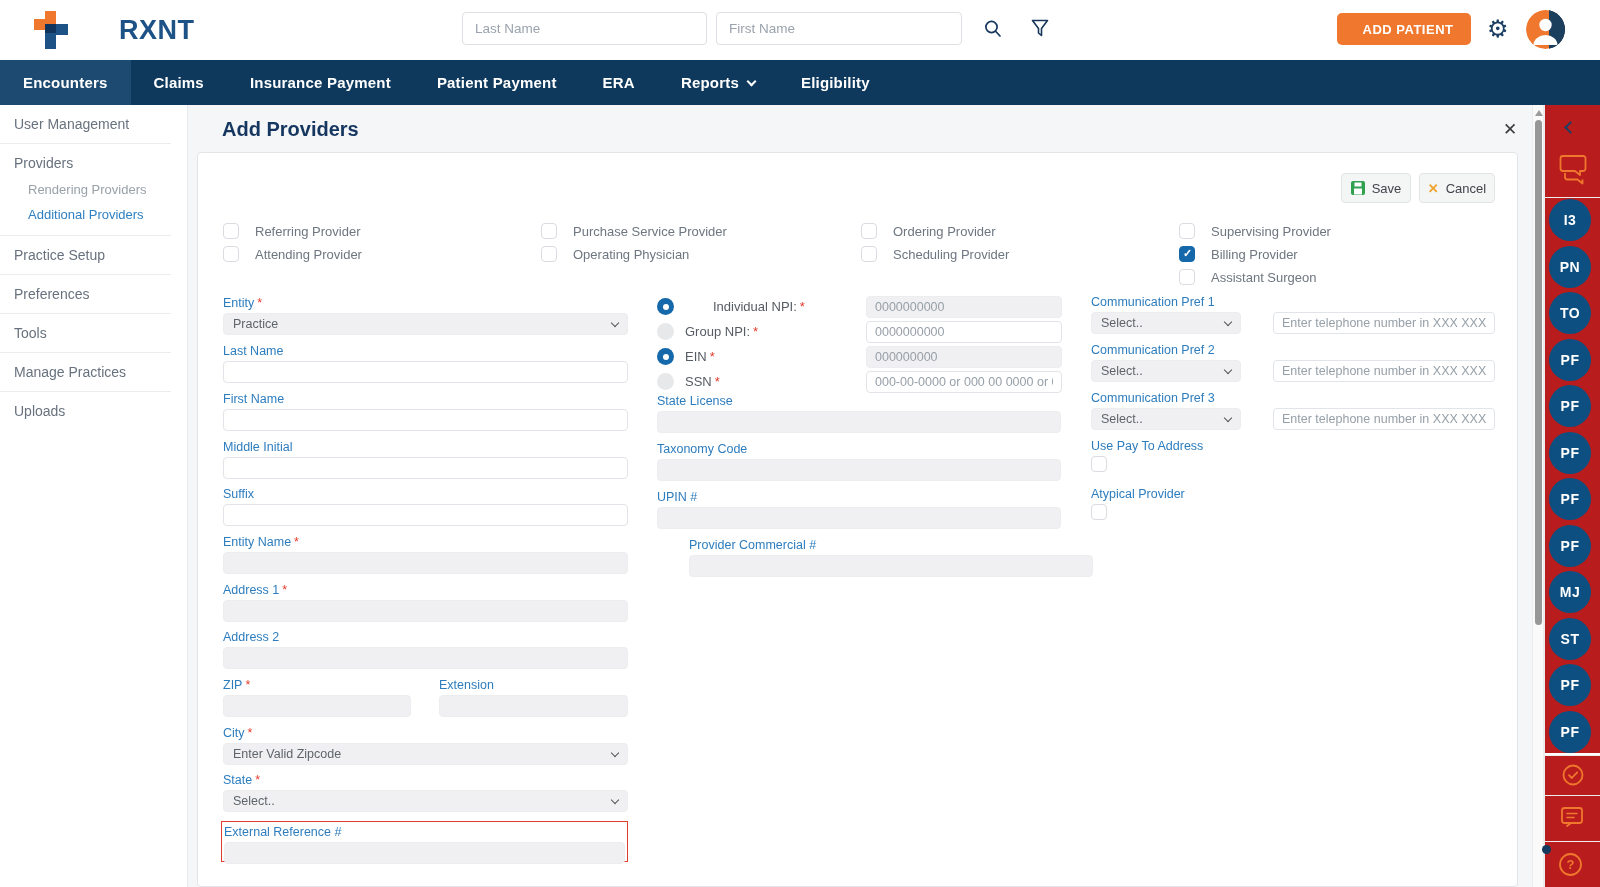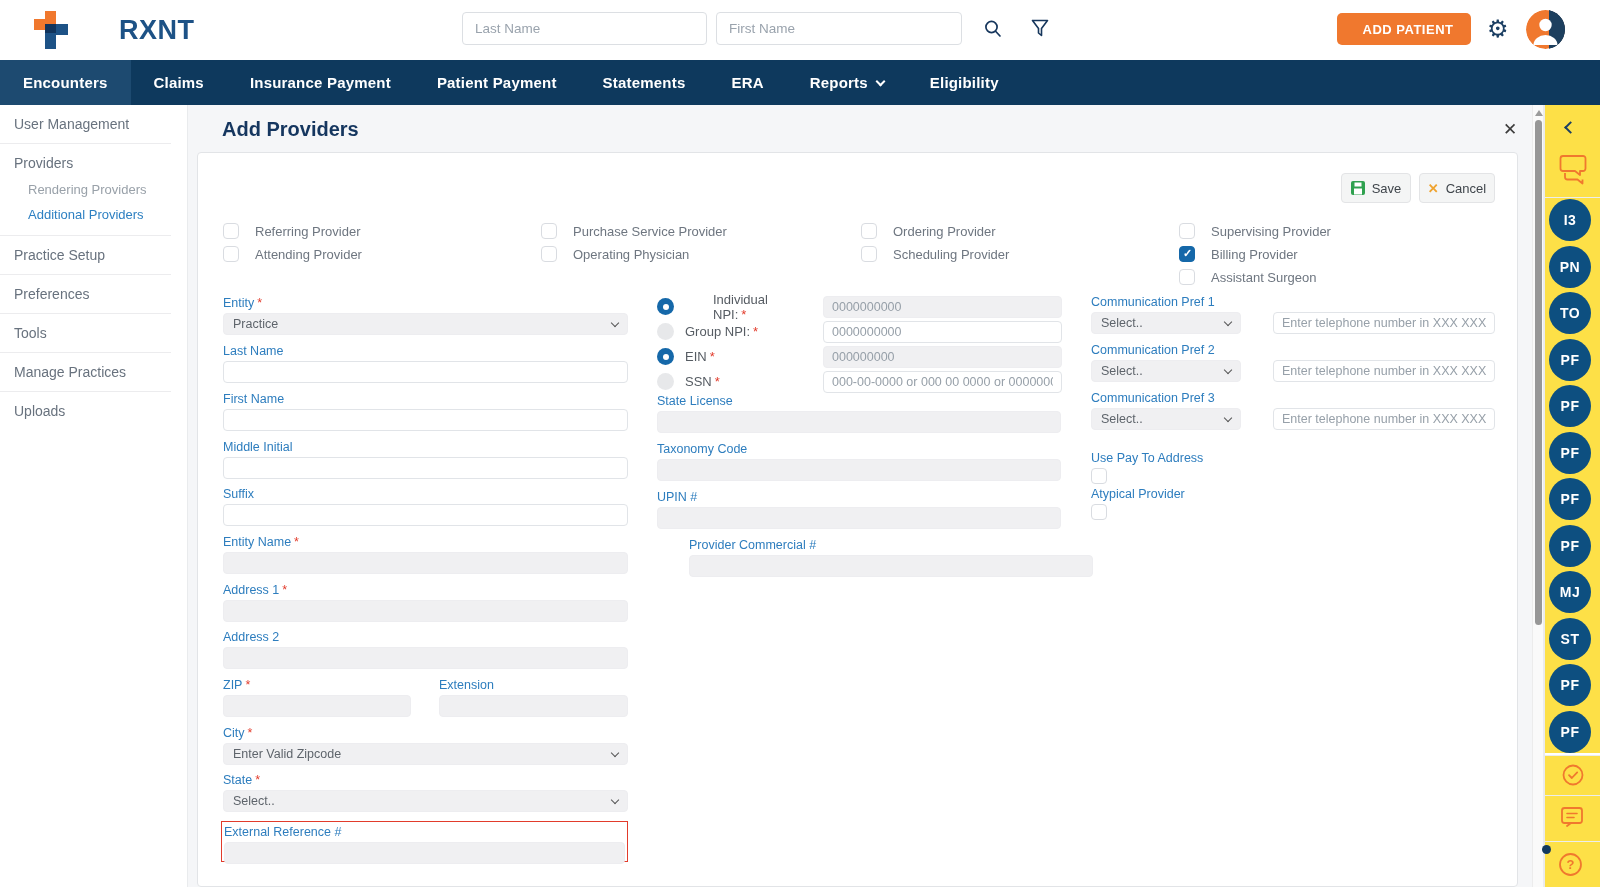--- a/index.html
+++ b/index.html
@@ -59,31 +59,31 @@
   .inp.white { background:#fff; border:1px solid #e1e4e8; }
   .inp::placeholder { color:#97a0a9; }
   .sel { height:22px; background:#f0f0f2; border:1px solid #ededf0; border-radius:4px; display:flex; align-items:center; justify-content:space-between; padding:4px 9px; font-size:12.5px; color:#5e646b; cursor:pointer; }
   .chev { width:6px; height:6px; border-right:1.6px solid #555; border-bottom:1.6px solid #555; transform:rotate(45deg); margin-top:-3px; flex:0 0 auto; }
 
   .radio-row { position:absolute; left:459px; width:405px; height:23px; display:flex; align-items:center; }
   .radio { width:17px; height:17px; border-radius:50%; background:#e7e8ea; flex:0 0 auto; cursor:pointer; }
   .radio.on { background:#1568a9; position:relative; }
   .radio.on::after { content:""; position:absolute; left:5.5px; top:5.5px; width:6px; height:6px; border-radius:50%; background:#fff; }
   .radio-label { font-size:13px; color:#565c63; margin-left:11px; flex:1; }
-  .radio-row .inp { width:239px; }
+  .radio-row .inp { width:196px; }
 
   .hl-box { position:absolute; left:23px; top:668px; width:407px; height:41px; border:1.5px solid #e23b2b; padding:4px 2px 0 2px; }
 
   
   .scrollbar { position:absolute; left:1532px; top:105px; width:12px; height:782px; background:#fafafa; border-left:1px solid #ececec; border-right:1px solid #ececec; }
   .sb-arrow { position:absolute; top:5px; left:2px; width:0; height:0; border-left:4px solid transparent; border-right:4px solid transparent; border-bottom:6px solid #9b9b9b; }
   .sb-thumb { position:absolute; top:15px; left:2px; width:7px; height:505px; background:#979797; border-radius:4px; }
 
   
-  .rail { position:absolute; left:1544px; top:105px; width:56px; height:782px; background:#fde047; border-left:1px solid #ebebeb; z-index:5; }
+  .rail { position:absolute; left:1544px; top:105px; width:56px; height:782px; background:#b91c1c; border-left:1px solid #ebebeb; z-index:5; }
   .rail-chevron { position:absolute; top:18px; left:21px; width:9px; height:9px; border-left:2.5px solid #1c3f63; border-bottom:2.5px solid #1c3f63; transform:rotate(45deg); cursor:pointer; }
   .rail-div { position:absolute; left:0; width:100%; height:1px; background:#eceded; }
   .badges { position:absolute; top:94px; left:4px; width:42px; display:flex; flex-direction:column; gap:4.5px; }
   .badge { width:42px; height:42px; border-radius:50%; background:#0d4f80; color:#fff; font-size:14px; font-weight:bold; letter-spacing:0.5px; display:flex; align-items:center; justify-content:center; cursor:pointer; flex:0 0 auto; }
   .rail-icon { position:absolute; cursor:pointer; }
   .notif-dot { position:absolute; left:-3px; top:740px; width:9px; height:9px; border-radius:50%; background:#12395e; z-index:6; }
 </style>
 </head>
 <body>
 
@@ -124,21 +124,20 @@
         <path d="M7.5 35 a12 10 0 0 1 24 0 z" fill="#fff"></path>
       </svg>
     </span>
   </header>
 
   <nav class="nav">
     <span class="nav-item active">Encounters</span>
     <span class="nav-item">Claims</span>
     <span class="nav-item">Insurance Payment</span>
     <span class="nav-item">Patient Payment</span>
-    <span class="nav-item">Statements</span>
     <span class="nav-item">ERA</span>
     <span class="nav-item"><span>Reports</span><i class="caret"></i></span>
     <span class="nav-item">Eligibility</span>
   </nav>
 
   <aside class="sidebar">
     <div class="side-item">User Management</div>
     <div class="side-div"></div>
     <div class="side-item" style="padding-bottom:6px;">Providers</div>
     <div class="side-sub muted">Rendering Providers</div>
@@ -342,21 +341,21 @@
       <div class="field" style="left:893px; top:239px; width:600px;">
         <div class="lbl">Communication Pref 3</div>
         <div style="display:flex;">
           <div class="sel" style="width:150px;">
               <span>Select..</span>
               <i class="chev"></i>
             </div>
           <input class="inp white" style="width: 222px; margin-left: 32px;" placeholder="Enter telephone number in XXX XXX XXX">
         </div>
       </div>
-      <div class="field" style="left:893px; top:287px;margin-top:12px;">
+      <div class="field" style="left:893px; top:287px;">
         <div class="lbl">Use Pay To Address</div>
         <span class="cb" style="display:block; margin-top:2px;"></span>
       </div>
       <div class="field" style="left:893px; top:335px;">
         <div class="lbl">Atypical Provider</div>
         <span class="cb" style="display:block; margin-top:2px;"></span>
       </div>
 
     </section>
   </main>

